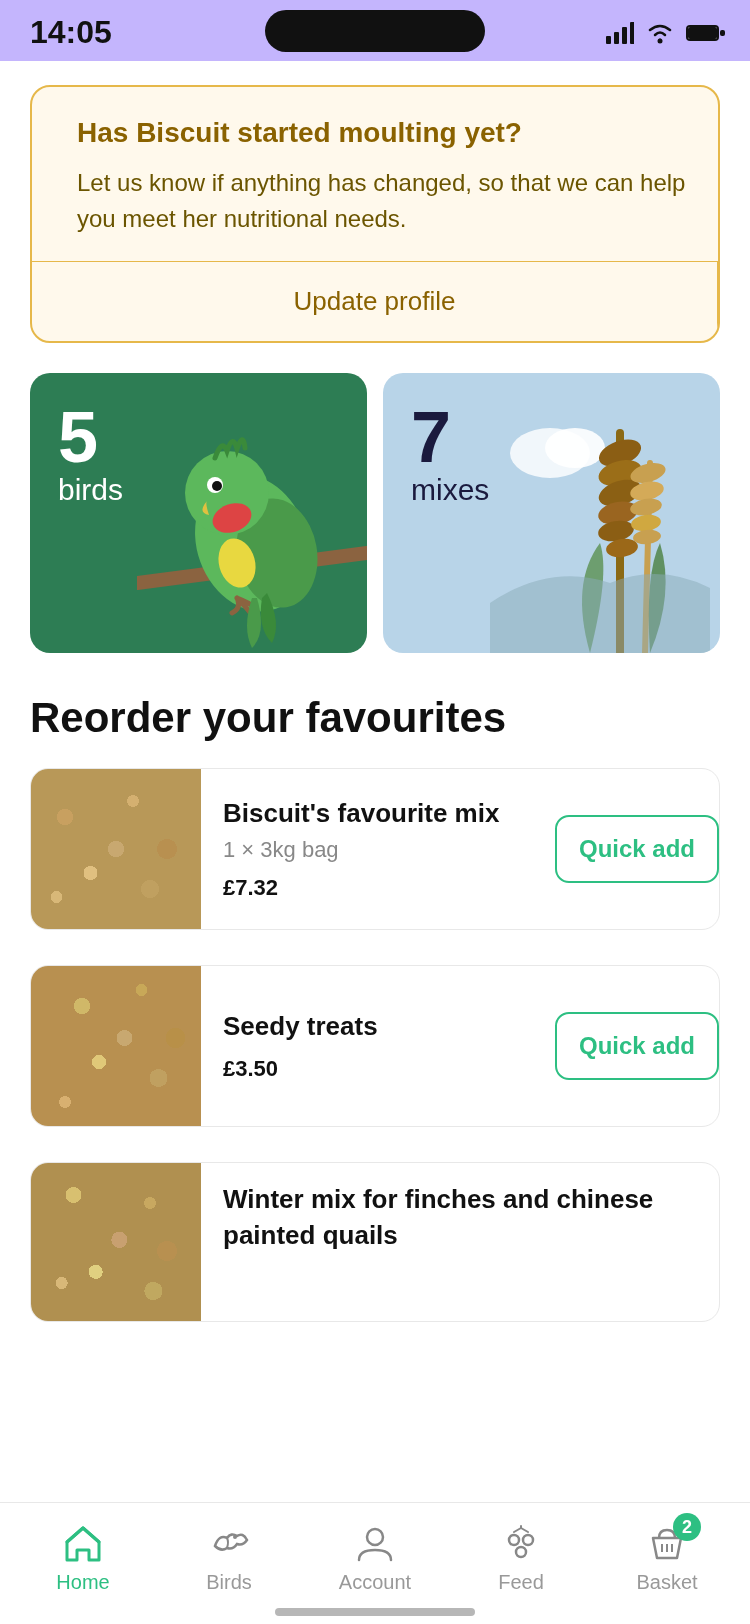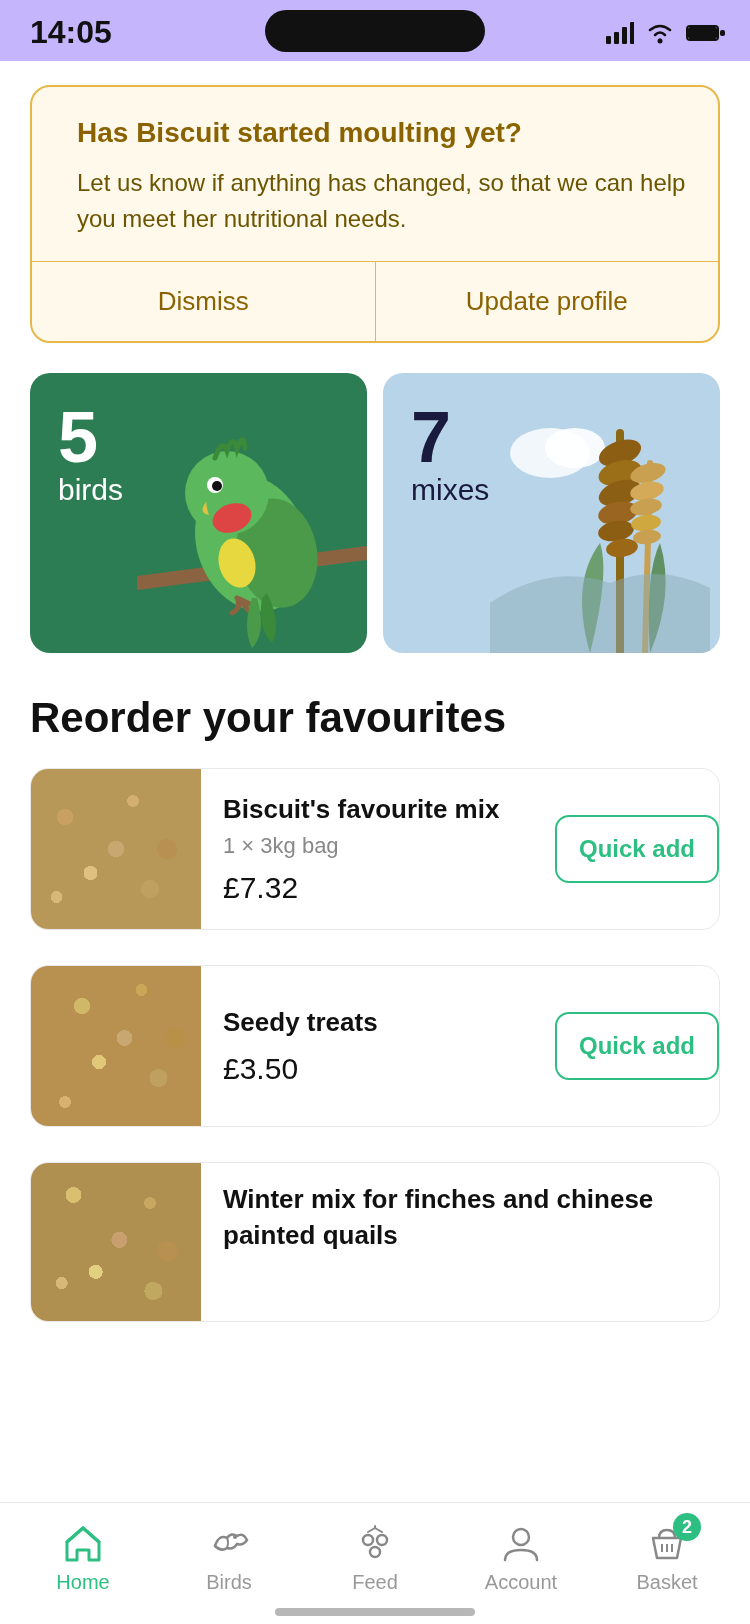--- a/index.html
+++ b/index.html
@@ -190,22 +190,22 @@
       font-size: 26px;
       font-weight: 700;
       color: #111;
       line-height: 1.3;
     }
     .product-qty {
       font-size: 22px;
       color: #888;
     }
     .product-price {
-      font-size: 30px;
-      font-weight: 400;
+      font-size: 22px;
+      font-weight: 700;
       color: #111;
       margin-top: 6px;
     }
     .quick-add-btn {
       background: #fff;
       border: 2.5px solid #2dbf82;
       border-radius: 14px;
       color: #2dbf82;
       font-size: 24px;
       font-weight: 700;
@@ -385,21 +385,20 @@
     </svg>
   </div>
 </div>
 
 <div class="alert-card">
   <div class="alert-body">
     <div class="alert-title">Has Biscuit started moulting yet?</div>
     <div class="alert-text">Let us know if anything has changed, so that we can help you meet her nutritional needs.</div>
   </div>
   <div class="alert-actions">
-    <button class="alert-btn">Dismiss</button>
     <button class="alert-btn">Update profile</button>
   </div>
 </div>
 
 <div class="stats-row">
 
   <div class="stat-card stat-card-birds">
     <div class="stat-label-group">
       <div class="stat-number">5</div>
       <div class="stat-word">birds</div>
@@ -523,46 +522,46 @@
   <div class="nav-item">
     <div class="nav-icon">
       <svg width="44" height="38" viewBox="0 0 44 38" xmlns="http://www.w3.org/2000/svg">
 
         <path d="M8 22 Q12 10 20 14 Q24 8 30 12 Q36 8 40 16 Q36 22 30 20 Q26 26 20 24 Q14 28 8 22Z" fill="none" stroke="#888" stroke-width="2.5"></path>
         <path d="M20 14 Q22 18 20 24" stroke="#888" stroke-width="2" fill="none"></path>
         <circle cx="28" cy="13" r="2" fill="#888"></circle>
       </svg>
     </div>
     <span class="nav-label">Birds</span>
+  </div>
+
+  <div class="nav-item">
+    <div class="nav-icon">
+      <svg width="40" height="38" viewBox="0 0 40 38" xmlns="http://www.w3.org/2000/svg">
+        <circle cx="20" cy="13" r="8" fill="none" stroke="#888" stroke-width="2.5"></circle>
+        <path d="M4 36 Q4 26 20 26 Q36 26 36 36" fill="none" stroke="#888" stroke-width="2.5" stroke-linecap="round"></path>
+      </svg>
+    </div>
+    <span class="nav-label">Account</span>
   </div>
 
   <div class="nav-item">
     <div class="nav-icon">
       <svg width="44" height="38" viewBox="0 0 44 38" xmlns="http://www.w3.org/2000/svg">
         <circle cx="15" cy="16" r="5" fill="none" stroke="#888" stroke-width="2.5"></circle>
         <circle cx="29" cy="16" r="5" fill="none" stroke="#888" stroke-width="2.5"></circle>
         <circle cx="22" cy="28" r="5" fill="none" stroke="#888" stroke-width="2.5"></circle>
         <line x1="15" y1="8" x2="22" y2="4" stroke="#888" stroke-width="2" stroke-linecap="round"></line>
         <line x1="29" y1="8" x2="22" y2="4" stroke="#888" stroke-width="2" stroke-linecap="round"></line>
         <line x1="22" y1="4" x2="22" y2="2" stroke="#888" stroke-width="2" stroke-linecap="round"></line>
       </svg>
     </div>
     <span class="nav-label">Feed</span>
   </div>
 
-  <div class="nav-item">
-    <div class="nav-icon">
-      <svg width="40" height="38" viewBox="0 0 40 38" xmlns="http://www.w3.org/2000/svg">
-        <circle cx="20" cy="13" r="8" fill="none" stroke="#888" stroke-width="2.5"></circle>
-        <path d="M4 36 Q4 26 20 26 Q36 26 36 36" fill="none" stroke="#888" stroke-width="2.5" stroke-linecap="round"></path>
-      </svg>
-    </div>
-    <span class="nav-label">Account</span>
-  </div>
-
   <div class="nav-item basket-wrapper">
     <div class="nav-icon" style="position:relative;">
       <svg width="44" height="38" viewBox="0 0 44 38" xmlns="http://www.w3.org/2000/svg">
         <path d="M8 14 L36 14 L32 34 L12 34 Z" fill="none" stroke="#888" stroke-width="2.5" stroke-linejoin="round"></path>
         <path d="M14 14 Q14 6 22 6 Q30 6 30 14" fill="none" stroke="#888" stroke-width="2.5"></path>
         <line x1="17" y1="20" x2="17" y2="28" stroke="#888" stroke-width="2"></line>
         <line x1="22" y1="20" x2="22" y2="28" stroke="#888" stroke-width="2"></line>
         <line x1="27" y1="20" x2="27" y2="28" stroke="#888" stroke-width="2"></line>
       </svg>
       <div class="basket-badge">2</div>

